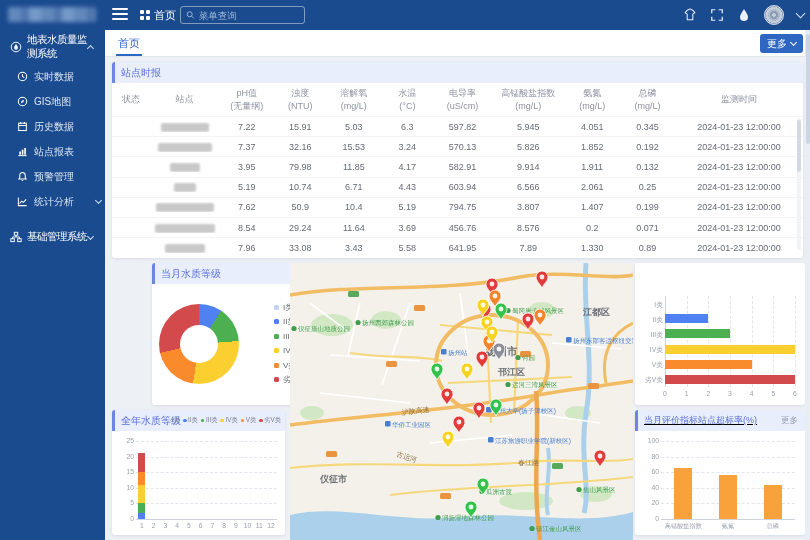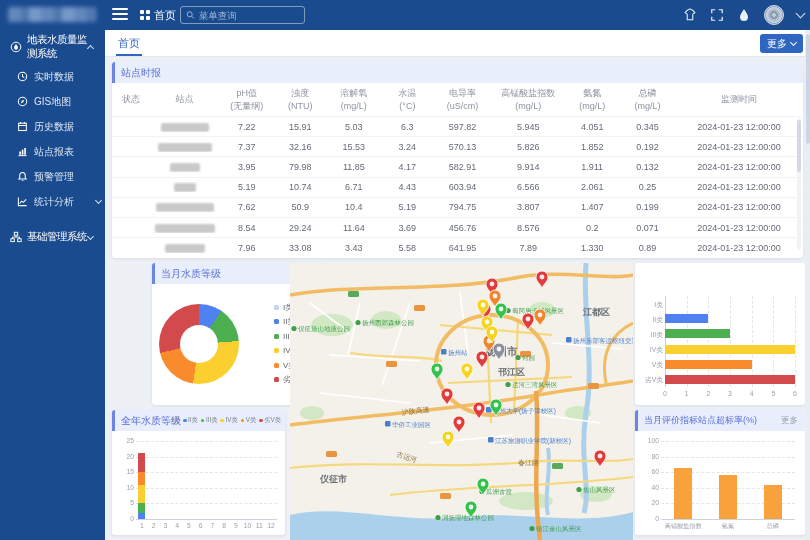--- a/index.html
+++ b/index.html
@@ -78,21 +78,21 @@
   .gline { position:absolute; left:0; width:100%; border-top:1px dashed #e2e5ec; }
   .gline.solid { border-top:1px solid #cdd2db; }
   .vline { position:absolute; top:0; height:100%; border-left:1px dashed #e2e5ec; }
   .vline.solid { border-left:1px solid #cdd2db; }
   .axlbl { position:absolute; font-size:6.8px; color:#9aa0ad; }
   .bar-seg { position:absolute; }
 
   
   #stats-card { left:530px; top:233px; width:170px; height:142px; }
   
-  #rate-card { left:530px; top:380px; width:170px; height:125px; }
+  #rate-card { left:530px; top:380px; width:170px; height:125px;text-decoration:underline; }
 
   
   #map-card { left:185px; top:233px; width:343px; height:277px; border-radius:0; box-shadow:none; background:#f4f1ea; }
   .pin { cursor:pointer; }
 
   
   .pg-scroll { position:absolute; right:0; top:30px; width:5px; height:510px; background:#e9edf4; z-index:40; }
   .pg-scroll i { position:absolute; left:.5px; top:4px; width:4px; height:110px; background:#ccd5e3; border-radius:2px; display:block; }
 </style>
 </head>

